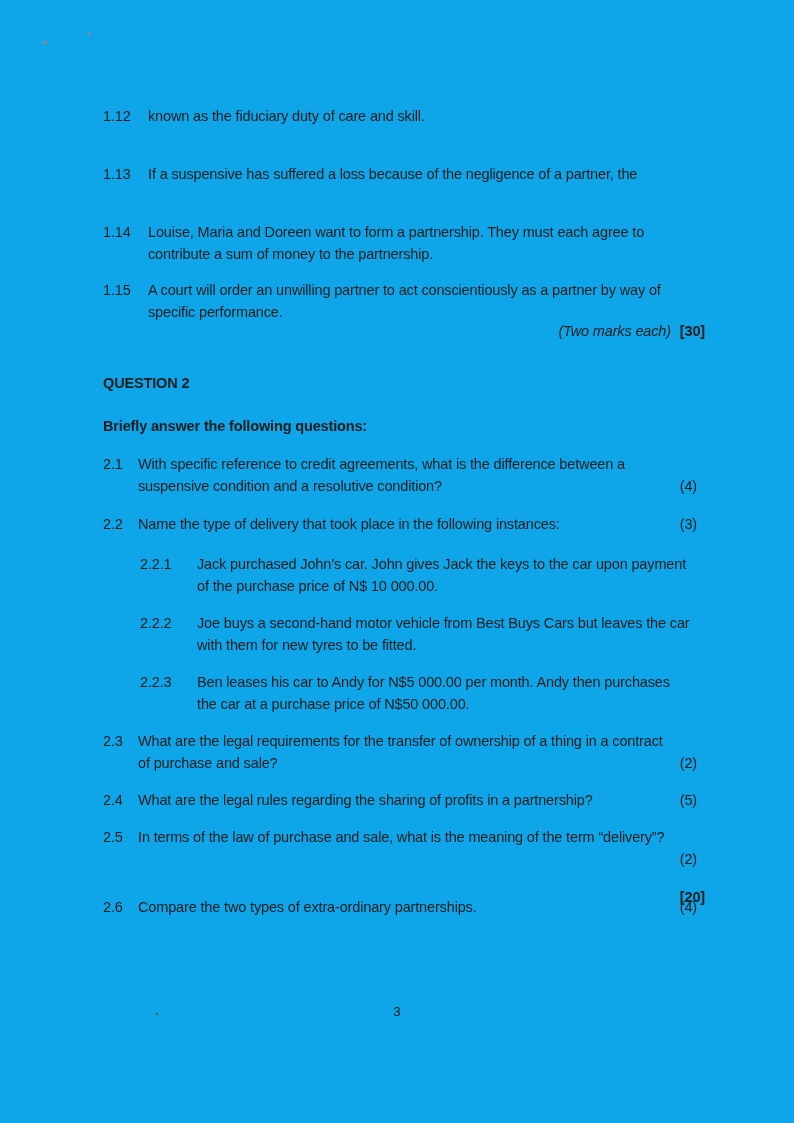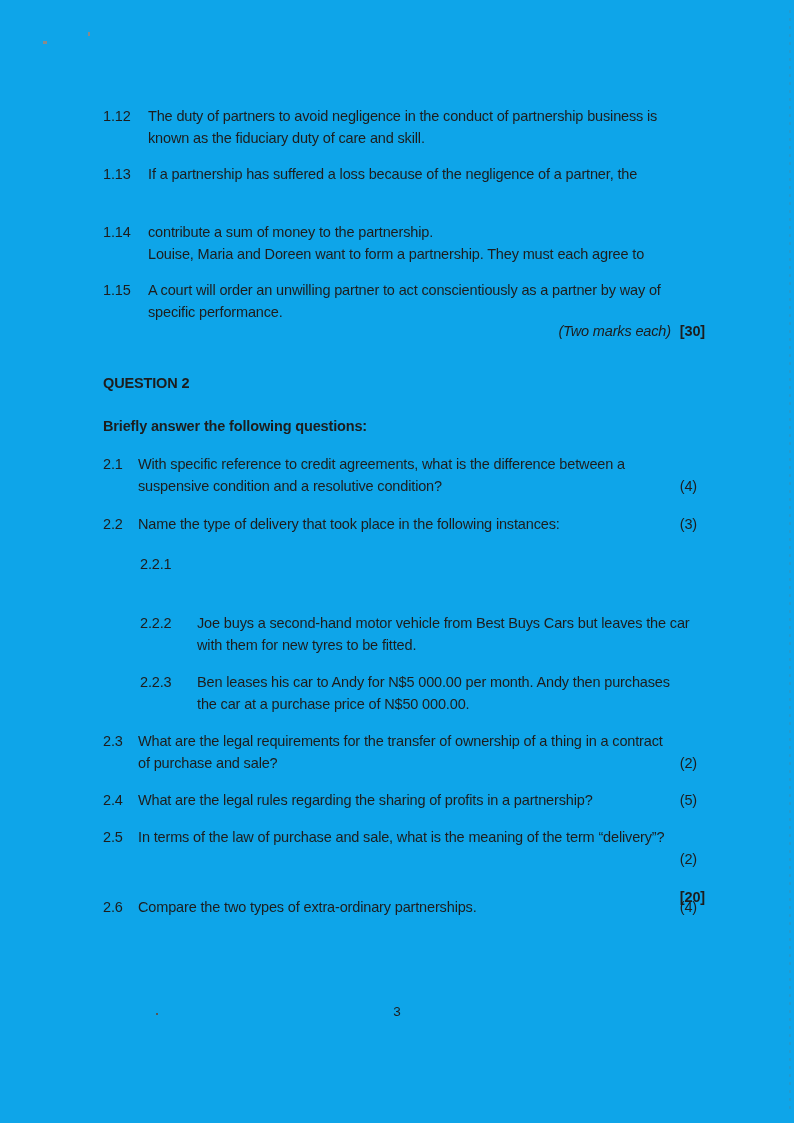--- a/index.html
+++ b/index.html
@@ -86,37 +86,36 @@
 <div class="page">
 
   <div class="edge-artifact"></div>
   <div class="speck speck-a"></div>
   <div class="speck speck-b"></div>
   <div class="speck speck-c"></div>
 
   <div class="block item" style="top:105px">
     <div class="num">1.12</div>
     <div class="text">
-      <div class="line">The duty of partners to avoid negligence in the conduct of partnership business is</div>
       <div class="line">known as the fiduciary duty of care and skill.</div>
     </div>
   </div>
 
   <div class="block item" style="top:163px">
     <div class="num">1.13</div>
     <div class="text">
-      <div class="line">If a partnership has suffered a loss because of the negligence of a partner, the</div>
+      <div class="line">If a suspensive has suffered a loss because of the negligence of a partner, the</div>
     </div>
   </div>
 
   <div class="block item" style="top:221px">
     <div class="num">1.14</div>
     <div class="text">
+      <div class="line">Louise, Maria and Doreen want to form a partnership. They must each agree to</div>
       <div class="line">contribute a sum of money to the partnership.</div>
-      <div class="line">Louise, Maria and Doreen want to form a partnership. They must each agree to</div>
     </div>
   </div>
 
   <div class="block item" style="top:279px">
     <div class="num">1.15</div>
     <div class="text">
       <div class="line">A court will order an unwilling partner to act conscientiously as a partner by way of</div>
       <div class="line">specific performance.</div>
     </div>
   </div>
@@ -142,20 +141,24 @@
   <div class="block item q2" style="top:513px">
     <div class="num">2.2</div>
     <div class="text">
       <div class="line">Name the type of delivery that took place in the following instances:</div>
     </div>
     <div class="marks">(3)</div>
   </div>
 
   <div class="block item q2 sub" style="top:553px">
     <div class="num">2.2.1</div>
+    <div class="text">
+      <div class="line">Jack purchased John’s car. John gives Jack the keys to the car upon payment</div>
+      <div class="line">of the purchase price of N$ 10 000.00.</div>
+    </div>
   </div>
 
   <div class="block item q2 sub" style="top:612px">
     <div class="num">2.2.2</div>
     <div class="text">
       <div class="line">Joe buys a second-hand motor vehicle from Best Buys Cars but leaves the car</div>
       <div class="line">with them for new tyres to be fitted.</div>
     </div>
   </div>
 

